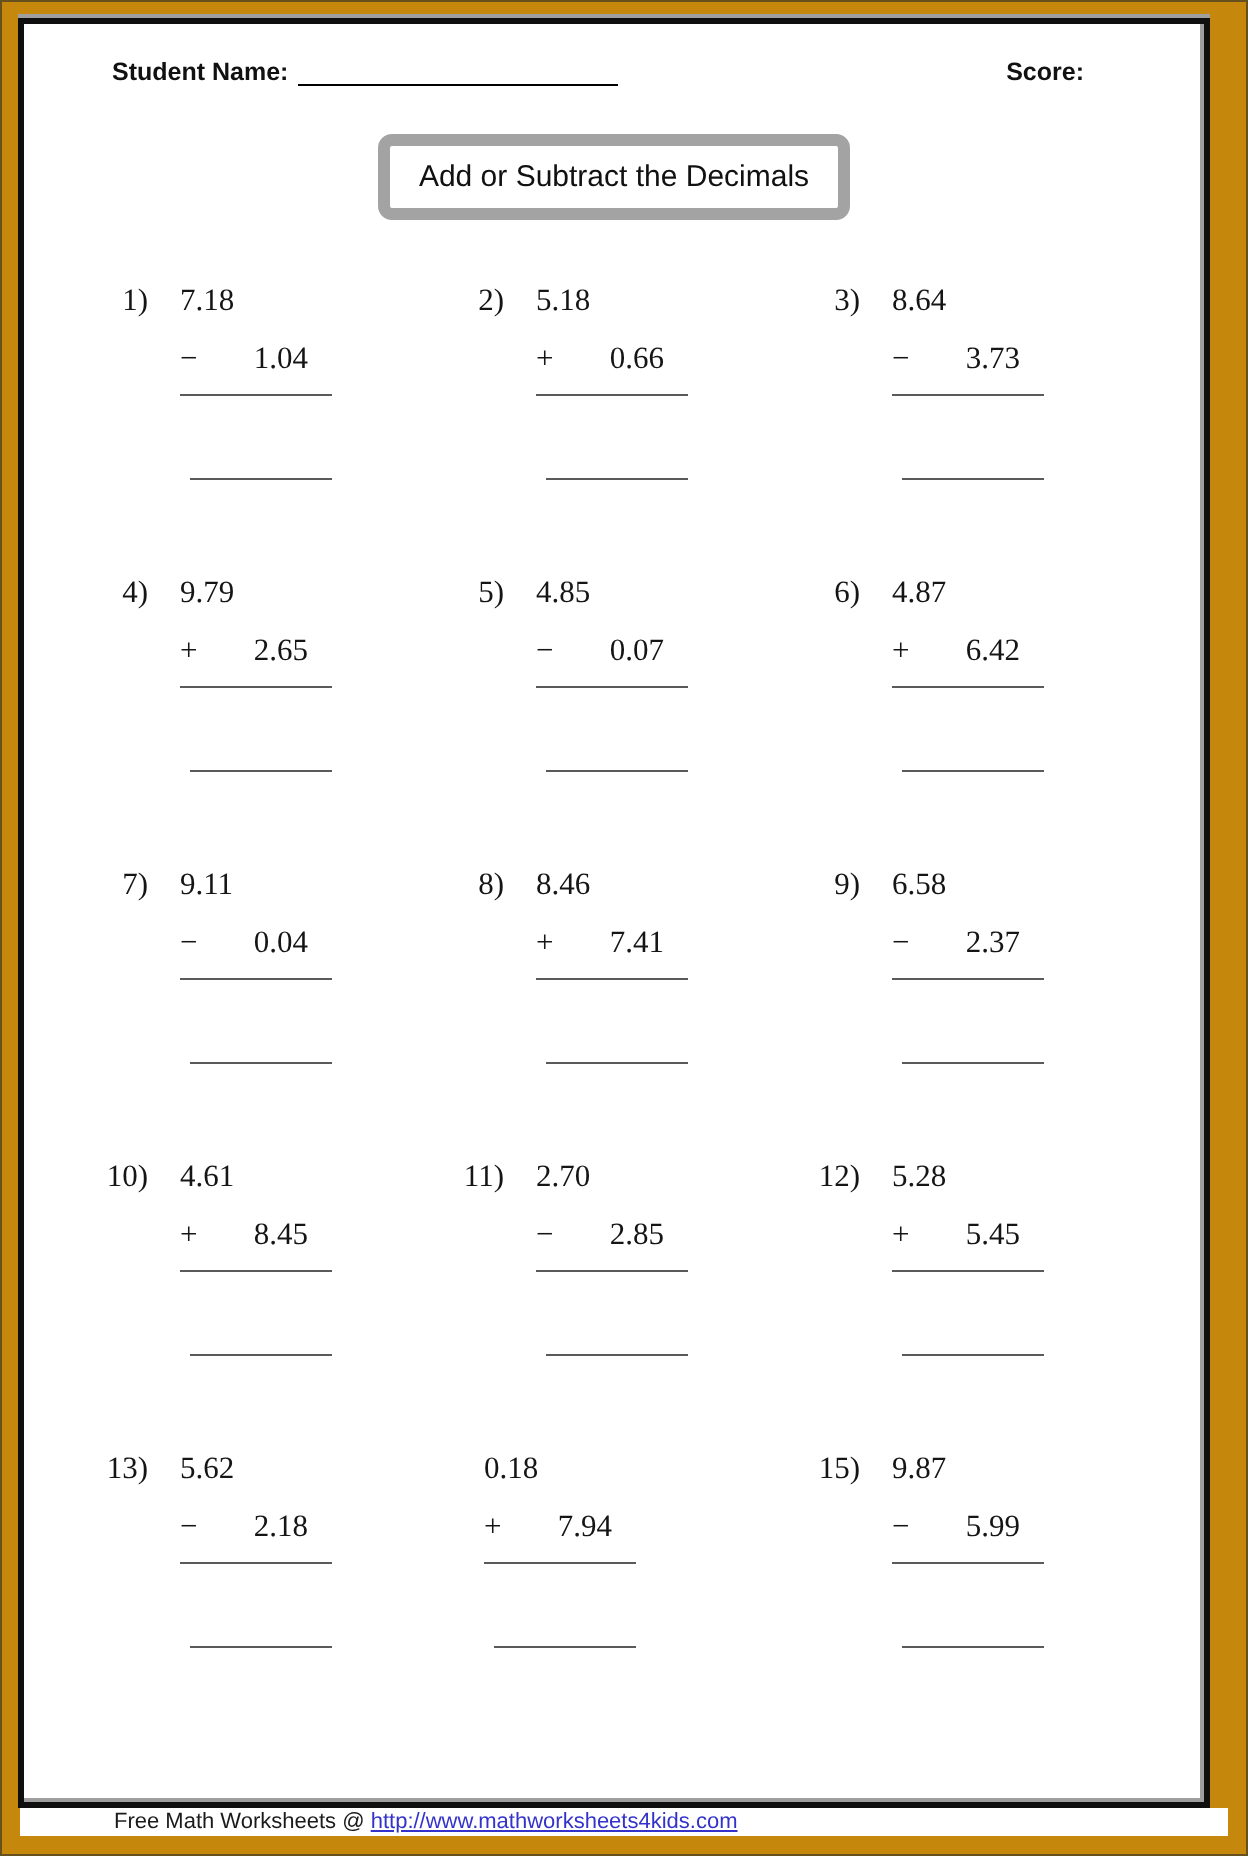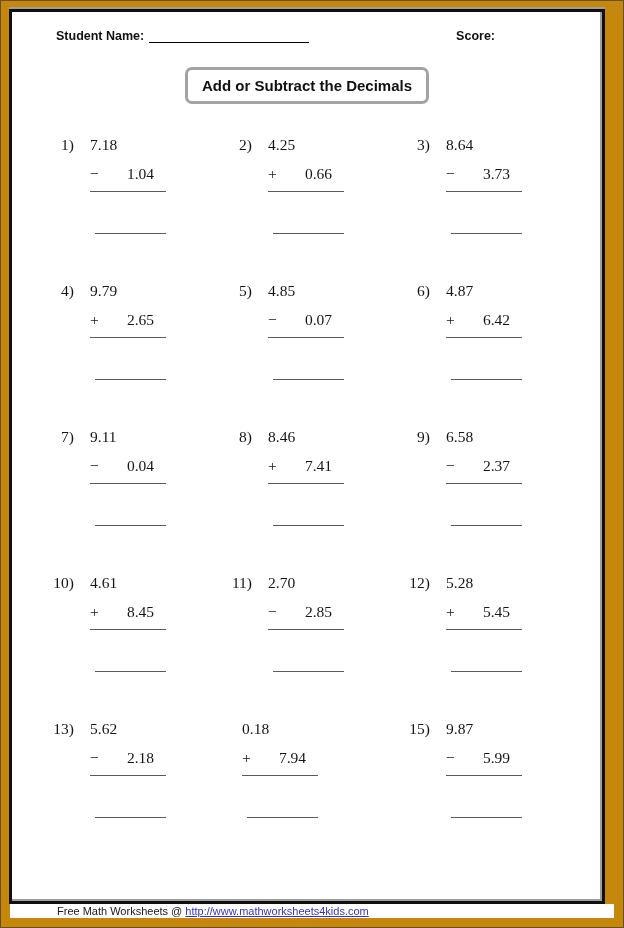--- a/index.html
+++ b/index.html
@@ -26,27 +26,27 @@
   .header-row{
     display:flex;align-items:flex-end;
     margin:17px 0 0 0;
     padding:0 0 0 44px;
     font-weight:bold;font-size:12.5px;color:#111;text-align:right;
   }
   .name-line{
     display:inline-block;width:160px;height:13px;
     border-bottom:1.5px solid #000;margin-left:5px;
   }
-  .score-label{margin-left:auto;padding-right:107px;}
+  .score-label{margin-left:auto;padding-right:60px;}
   .title-wrap{text-align:center;margin-top:24px;}
   .title-box{
     display:inline-block;
-    border:3px solid #a3a3a3;border-radius:7px;
+    border:6px solid #a3a3a3;border-radius:7px;
     padding:7px 14px;
-    font-weight:bold;font-size:15px;color:#111;
+    font-weight:normal;font-size:15px;color:#111;
     background:#fff;
   }
   .problems{
     display:grid;
     grid-template-columns:repeat(3,178px);
     grid-auto-rows:146px;
     margin-top:31px;
     padding-left:36px;
   }
   .problem{display:flex;}
@@ -106,21 +106,21 @@
         <span>1.04</span>
       </div>
       <div class="rule1"></div>
       <div class="rule2"></div>
     </div>
   </div>
 
   <div class="problem">
     <div class="pnum">2)</div>
     <div class="work">
-      <div class="operand">4.25</div>
+      <div class="operand">5.18</div>
       <div class="op-row">
         <span>+</span>
         <span>0.66</span>
       </div>
       <div class="rule1"></div>
       <div class="rule2"></div>
     </div>
   </div>
 
   <div class="problem">

